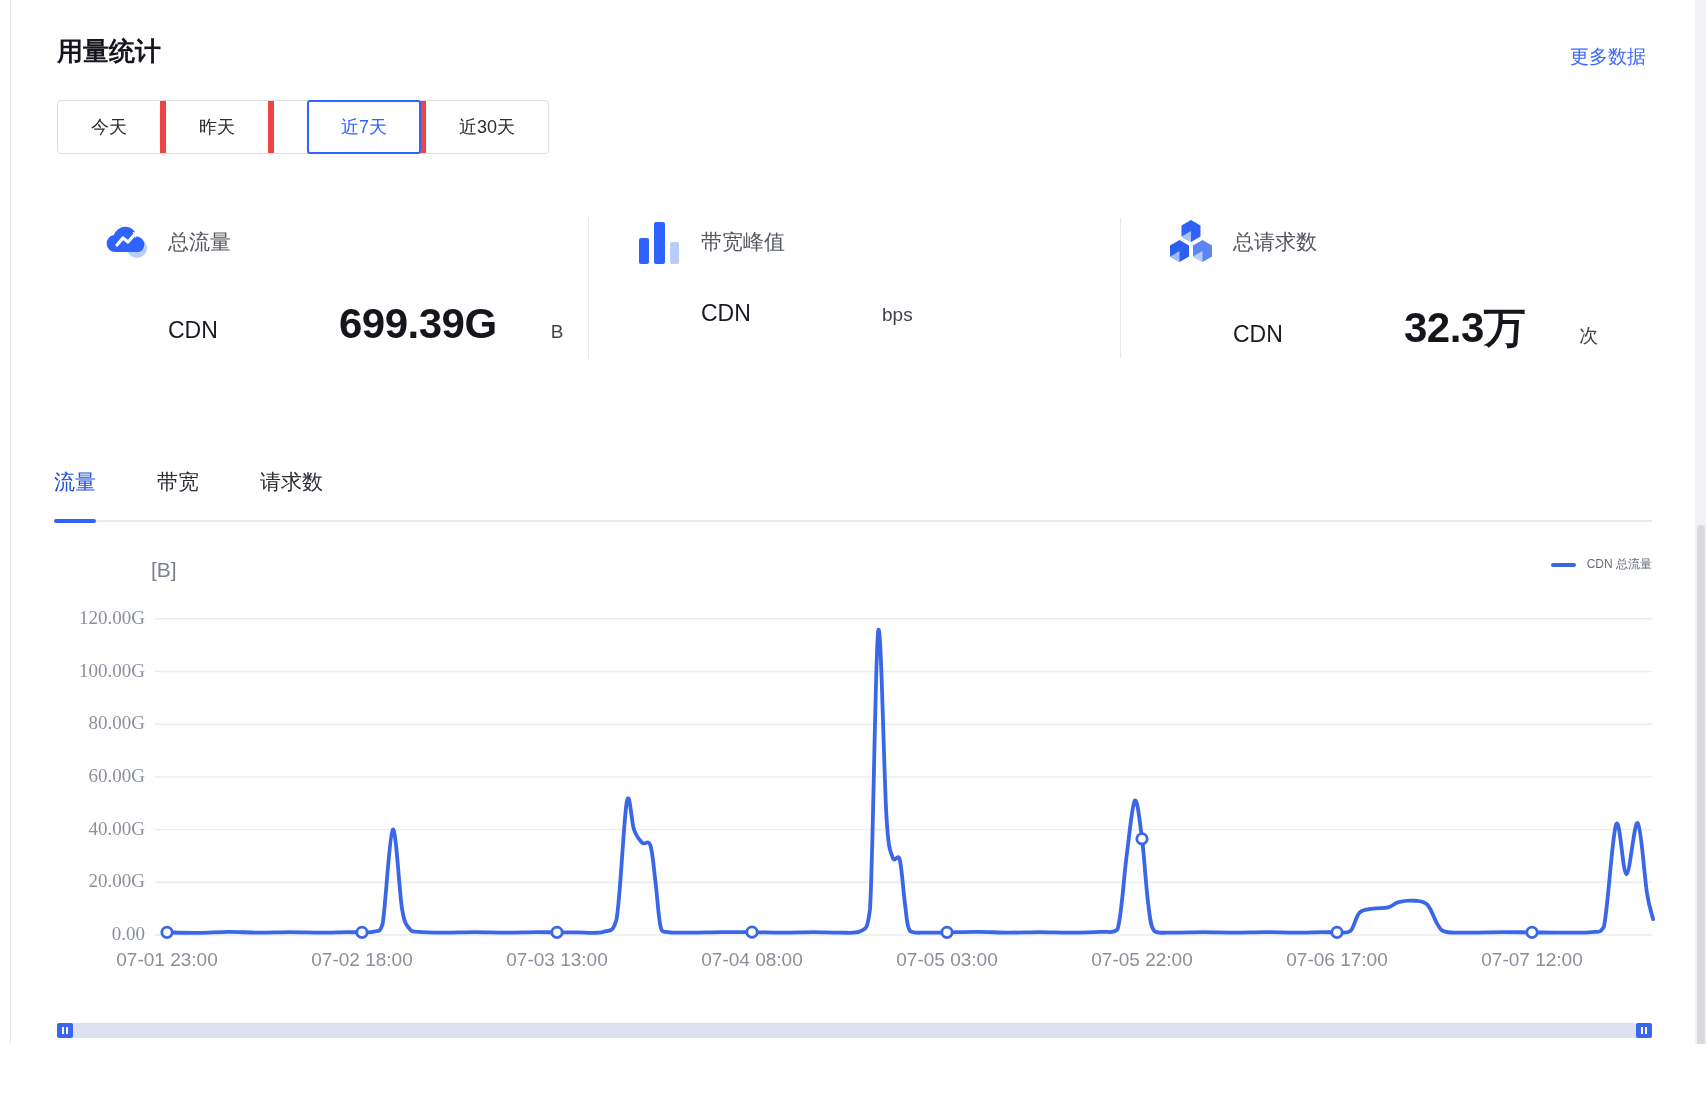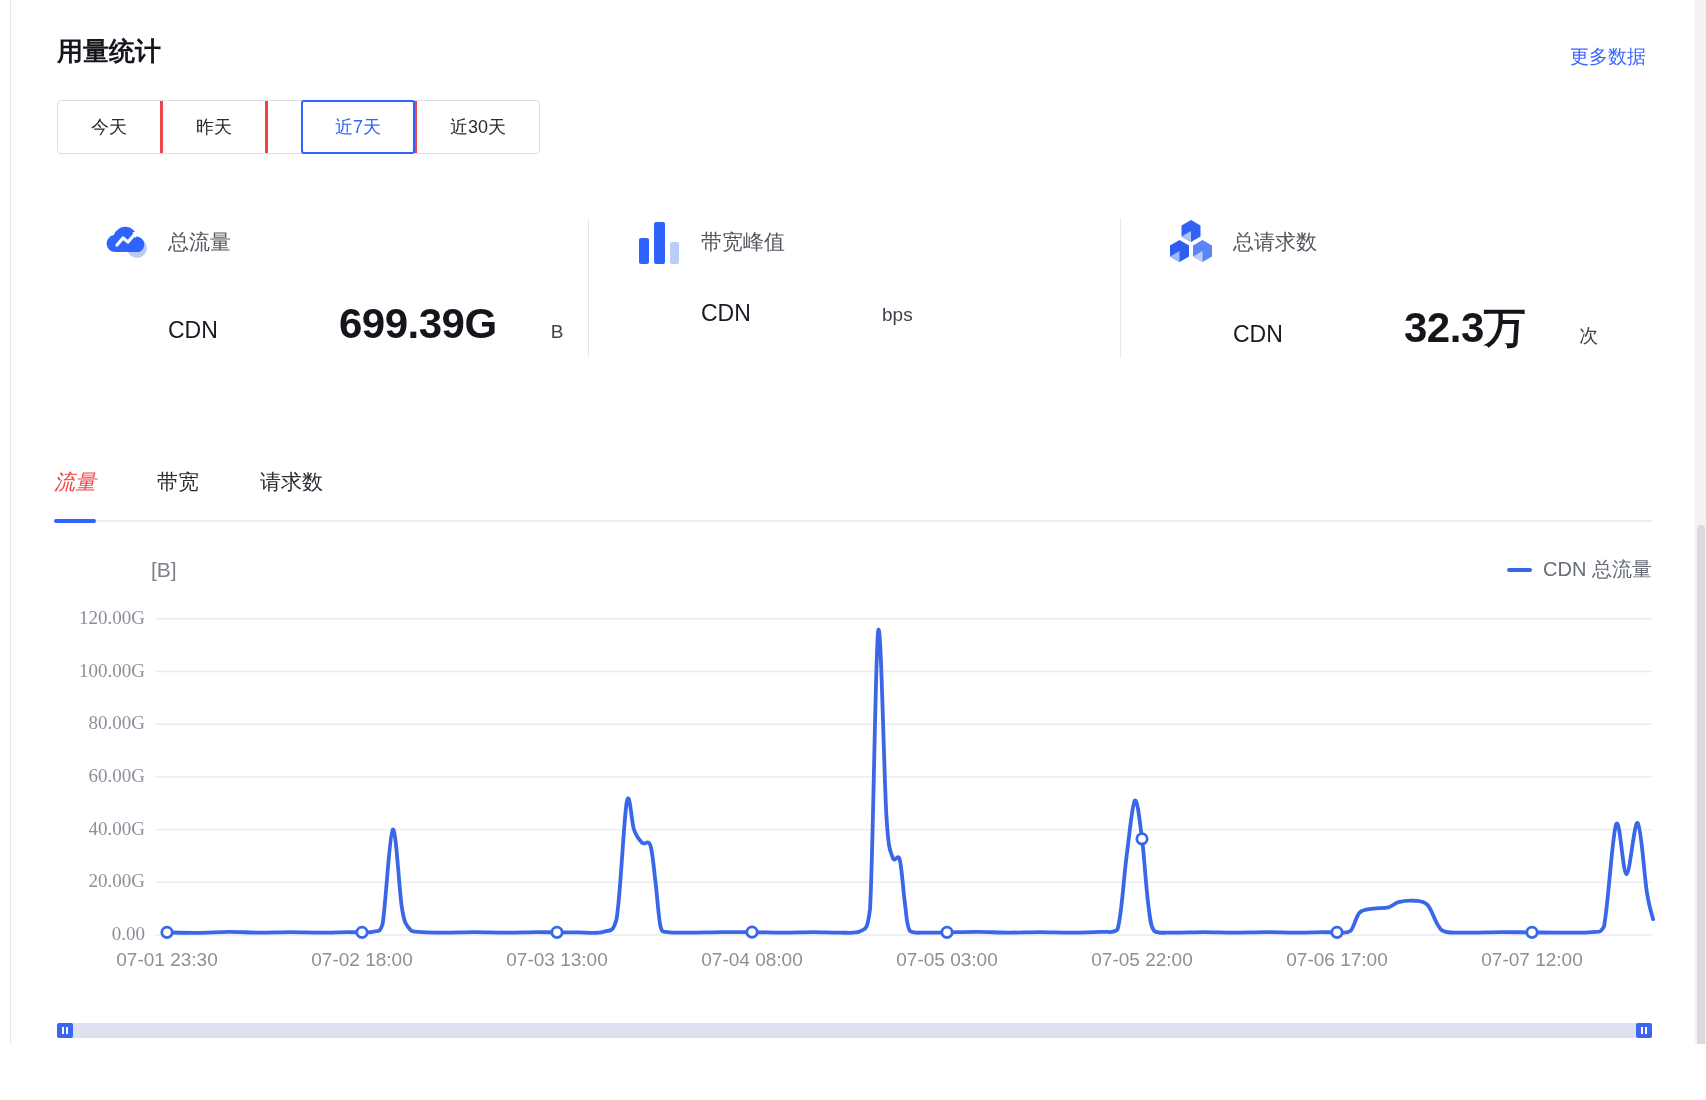--- a/index.html
+++ b/index.html
@@ -8,48 +8,48 @@
   .left-edge{position:absolute;left:10px;top:0;width:1px;height:1100px;background:#e8e8ec;}
 
   
   .title{position:absolute;left:57px;top:34px;font-size:26px;font-weight:700;color:#15161d;}
   .more-link{position:absolute;right:60px;top:44px;font-size:19px;color:#3d68ff;cursor:pointer;text-decoration:none;}
 
   
   .range-tabs{position:absolute;left:57px;top:100px;display:flex;background:#fff;
               border:1px solid #dcdee3;border-radius:4px;}
   .range-tab{position:relative;height:52px;line-height:52px;padding:0 33px;font-size:18px;
-             color:#2a2c33;cursor:pointer;border-right:3px solid #ef4444;white-space:nowrap;}
+             color:#2a2c33;cursor:pointer;border-right:6px solid #ef4444;white-space:nowrap;}
   .range-tab:last-child{border-right:none;}
   .range-tab.active{color:#2f62ff;margin-left:34px;}
   .range-tab.active::after{content:"";position:absolute;left:-1px;top:-1px;right:-1px;bottom:-1px;
              border:2px solid #2f62ff;border-radius:3px;pointer-events:none;}
 
   
   .stat-card{position:absolute;top:218px;width:440px;height:140px;}
   .stat-card .head{position:absolute;left:0;top:0;display:flex;align-items:center;}
   .stat-card .icon{width:46px;height:48px;}
   .stat-card .label{position:absolute;left:65px;top:10px;font-size:21px;color:#54565f;white-space:nowrap;text-align:center;}
   .stat-card .vrow{position:absolute;left:65px;top:82px;display:flex;align-items:baseline;gap:44px;}
   .stat-card .prod{width:127px;font-size:23px;font-weight:500;color:#191b22;}
   .stat-card .big{font-size:42px;font-weight:700;color:#14161c;letter-spacing:-0.5px;white-space:nowrap;}
   .stat-card .unit{margin-left:10px;font-size:19px;font-weight:500;color:#40434c;}
   .stat-divider{position:absolute;top:218px;width:1px;height:140px;background:#e8e8ec;}
 
   
   .chart-tabs{position:absolute;left:54px;top:468px;width:1598px;display:flex;border-bottom:2px solid #ececf0;}
   .chart-tab{margin-right:61px;padding-bottom:24px;font-size:21px;color:#2b2d34;cursor:pointer;position:relative;white-space:nowrap;}
-  .chart-tab.active{color:#ef4444;font-style:italic;}
+  .chart-tab.active{color:#1d4ed8;}
   .chart-tab.active::after{content:"";position:absolute;left:0;right:0;bottom:-3px;height:4px;background:#2f62ff;border-radius:2px;}
 
   
   .unit-label{position:absolute;left:151px;top:558px;font-size:21px;color:#7c818c;}
   .legend{position:absolute;right:54px;top:556px;display:flex;align-items:center;cursor:pointer;}
   .legend-dash{width:25px;height:4px;border-radius:2px;margin-right:11px;}
-  .legend-text{font-size:20px;color:#666c78;white-space:nowrap;}
+  .legend-text{font-size:12px;color:#666c78;white-space:nowrap;}
   .chart-svg{position:absolute;left:0;top:0;width:1706px;height:1100px;pointer-events:none;}
   .y-tick{position:absolute;left:35px;width:110px;text-align:right;font-size:19px;color:#8a8f9a;font-family:Liberation Serif, serif;}
   .x-tick{position:absolute;width:170px;text-align:center;font-size:19px;color:#8a8f9a;top:949px;white-space:nowrap;}
 
   
   .datazoom{position:absolute;left:57px;top:1023px;width:1595px;height:15px;background:#dde1ee;border-radius:2px;cursor:grab;}
   .dz-handle{position:absolute;top:0;width:16px;height:15px;background:#3b66f0;border-radius:2px;cursor:ew-resize;}
   .dz-handle.left{left:0;}
   .dz-handle.right{right:0;}
   .dz-handle::before{content:"";position:absolute;left:5px;top:4px;width:2px;height:7px;background:#fff;box-shadow:4px 0 0 #fff;}
@@ -161,21 +161,21 @@
       <circle cx="1532" cy="932.365" r="5.2" fill="#fff" stroke="#3a66e8" stroke-width="2.8"></circle>
     </svg>
   <div id="axis-labels">
       <div class="y-tick" style="top: 923px;">0.00</div>
       <div class="y-tick" style="top: 870.3px;">20.00G</div>
       <div class="y-tick" style="top: 817.6px;">40.00G</div>
       <div class="y-tick" style="top: 764.9px;">60.00G</div>
       <div class="y-tick" style="top: 712.2px;">80.00G</div>
       <div class="y-tick" style="top: 659.5px;">100.00G</div>
       <div class="y-tick" style="top: 606.8px;">120.00G</div>
-      <div class="x-tick" style="left: 82px;">07-01 23:30</div>
+      <div class="x-tick" style="left: 82px;">07-01 23:00</div>
       <div class="x-tick" style="left: 277px;">07-02 18:00</div>
       <div class="x-tick" style="left: 472px;">07-03 13:00</div>
       <div class="x-tick" style="left: 667px;">07-04 08:00</div>
       <div class="x-tick" style="left: 862px;">07-05 03:00</div>
       <div class="x-tick" style="left: 1057px;">07-05 22:00</div>
       <div class="x-tick" style="left: 1252px;">07-06 17:00</div>
       <div class="x-tick" style="left: 1447px;">07-07 12:00</div>
     </div>
 
   <div class="datazoom">

